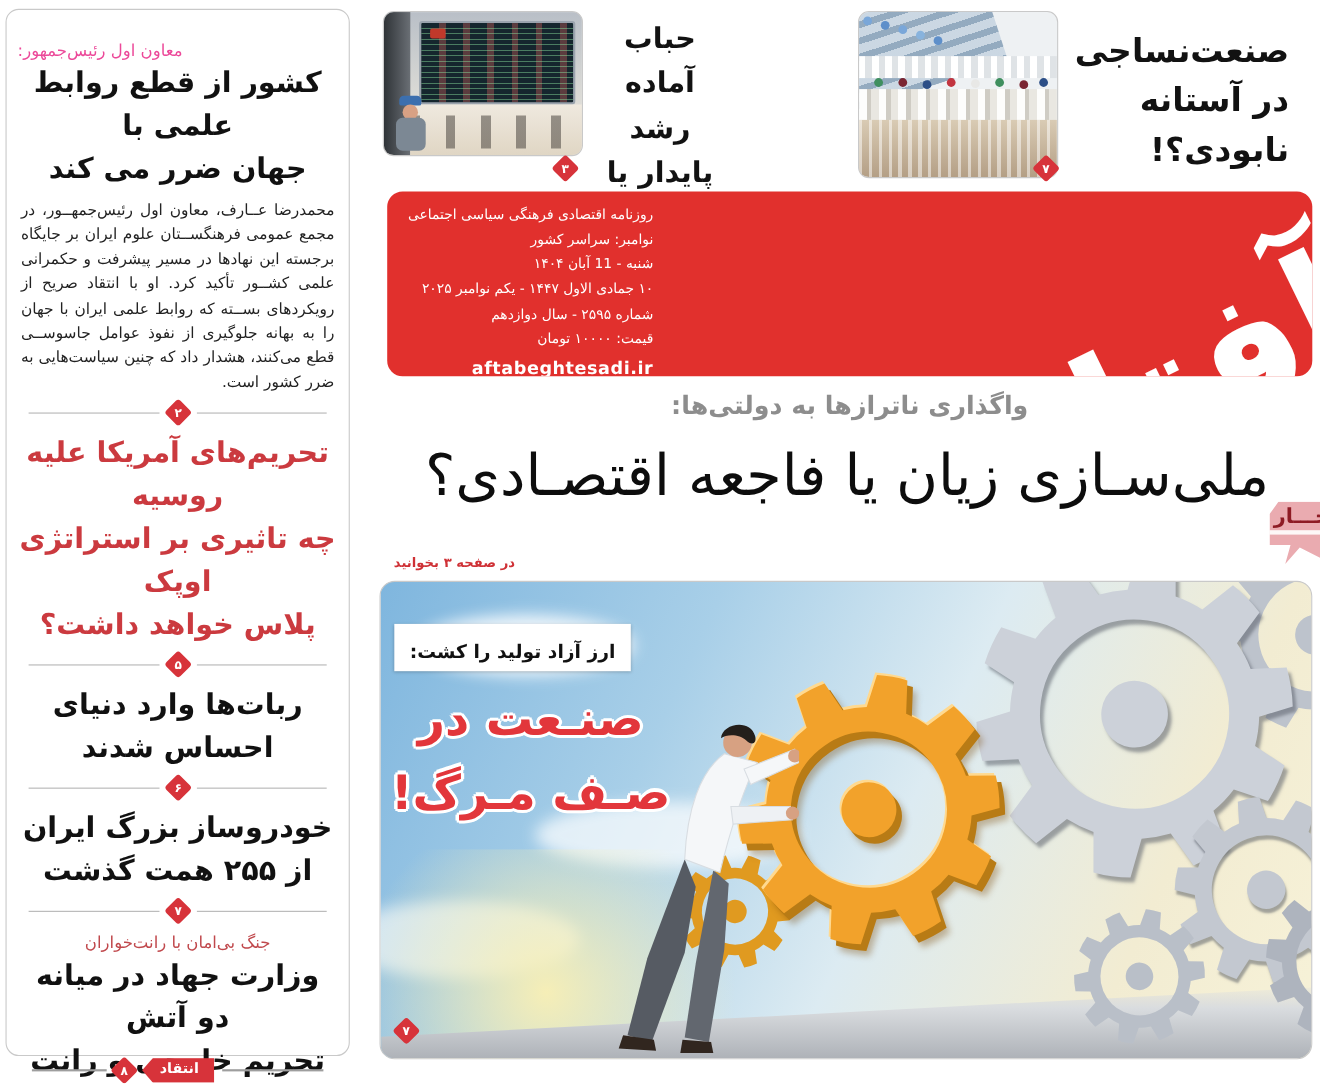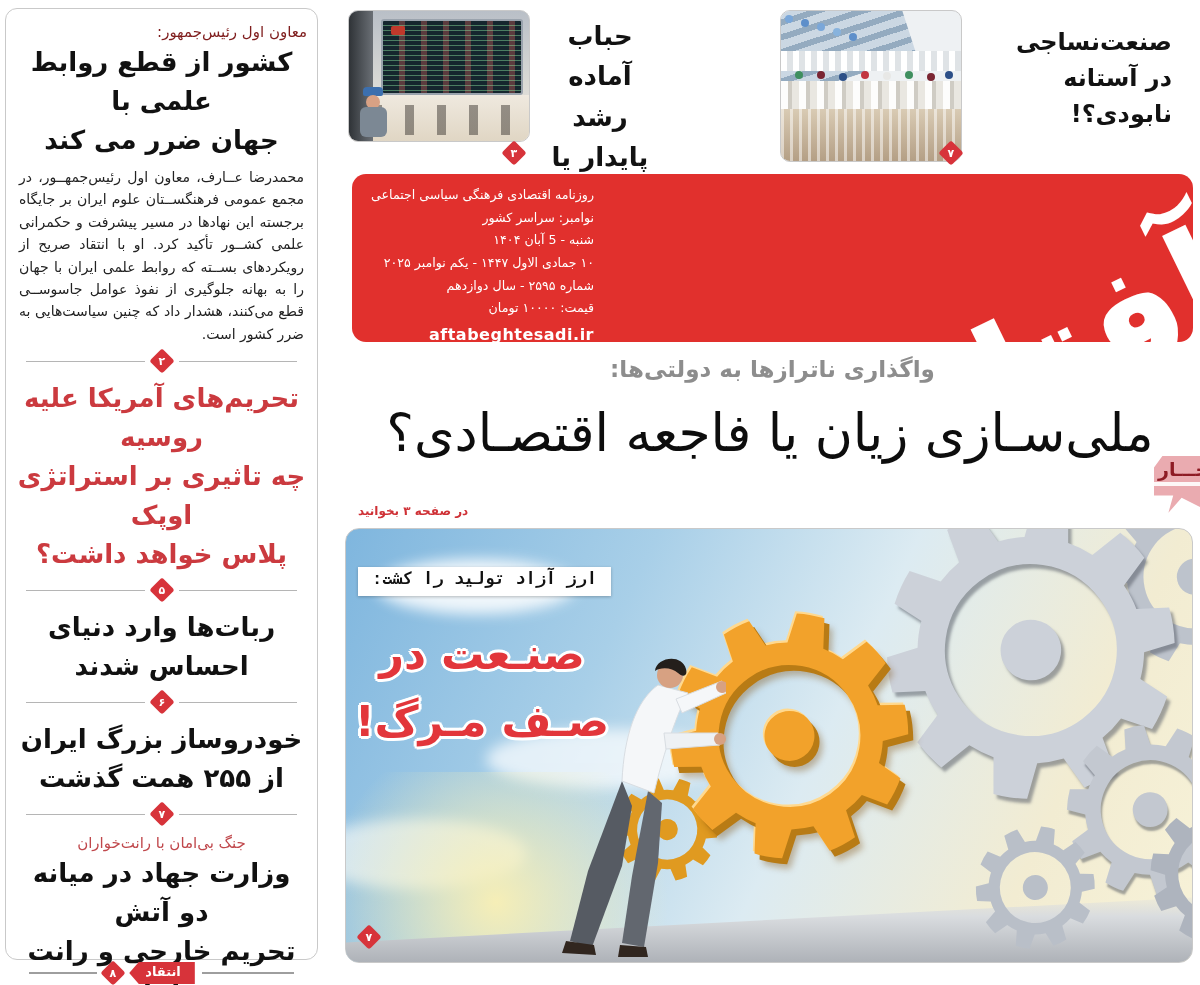--- a/index.html
+++ b/index.html
@@ -10,21 +10,21 @@
   }
   .abs{position:absolute;}
 
   
   .left-col{
     left:5px;top:8px;width:313px;height:952px;
     border:1px solid #c9c9c9;border-radius:12px;
     padding:6px 10px;box-sizing:border-box;
     display:flex;flex-direction:column;
   }
-  .kicker-gray{font-size:15px;color:#7f1d1d;text-align:right;margin-top:8px;font-weight:400;}
+  .kicker-gray{font-size:15px;color:#ec4899;text-align:left;margin-top:22px;font-weight:400;}
   .hl{font-weight:900;text-align:center;color:#111;}
   .hl-lg{font-size:26px;line-height:1.5;margin-top:2px;}
   .hl-red{color:#cb3a3f;}
   .body-txt{font-size:14px;line-height:1.6;text-align:justify;color:#222;margin-top:6px;padding:0 3px;}
   .divider{display:flex;align-items:center;justify-content:center;gap:8px;margin:7px 10px;direction:ltr;}
   .divider .rule{flex:1;height:1px;background:#b5b5b5;}
   .diamond{
     width:18px;height:18px;background:#d7333a;border-radius:3px;
     transform:rotate(45deg);display:flex;align-items:center;justify-content:center;flex:0 0 auto;
   }
@@ -80,21 +80,21 @@
   .t-tips{position:absolute;left:0;right:0;top:40px;height:20px;
     background:repeating-linear-gradient(90deg,#ffffff 0 6px,#dfe3e6 6px 12px);}
   .t-caps{position:absolute;left:14px;top:60px;width:8px;height:8px;border-radius:50%;background:#3f8f5f;
     box-shadow:22px 0 0 #7a2532,44px 2px 0 #2c4f87,66px 0 0 #c23540,88px 1px 0 #e8e8e6,110px 0 0 #3f8f5f,132px 2px 0 #7a2532,150px 0 0 #2c4f87;}
   .t-spindles{position:absolute;left:0;right:0;top:70px;height:32px;
     background:repeating-linear-gradient(90deg,#fdfdfc 0 7px,#cfccc4 7px 11px,#e9e7e1 11px 18px);}
   .t-bottom{position:absolute;left:0;right:0;bottom:0;height:52px;
     background:linear-gradient(#d9cbb4,#b49f85);}
   .t-bottom:after{content:"";position:absolute;inset:0;
     background:repeating-linear-gradient(90deg,rgba(255,255,255,.5) 0 3px,transparent 3px 9px);}
-  .textile-hl{left:968px;top:24px;width:204px;font-size:24px;line-height:1.5;font-weight:900;text-align:right;color:#121212;}
+  .textile-hl{left:968px;top:24px;width:204px;font-size:30px;line-height:1.5;font-weight:900;text-align:right;color:#121212;}
 
   .badge-float{position:absolute;}
 
   
   .masthead{
     left:352px;top:174px;width:841px;height:168px;background:#e1302d;
     border-radius:14px;overflow:hidden;text-decoration:underline;
   }
   .m-info{position:absolute;left:16px;top:10px;width:226px;text-align:right;color:#fff;font-size:12.6px;line-height:1.8;}
   .m-site{font-size:16px;font-weight:bold;letter-spacing:.5px;margin-top:1px;direction:ltr;text-align:right;}
@@ -141,21 +141,21 @@
   .g-silver-mid{left:700px;top:168px;font-size:230px;color:#c3c8d0;transform:rotate(25deg);
     text-shadow:3px 3px 2px rgba(80,85,95,.5);}
   .g-silver-b1{left:615px;top:278px;font-size:165px;color:#b9bfc8;transform:rotate(12deg);}
   .g-silver-b2{left:788px;top:252px;font-size:190px;color:#aeb4be;transform:rotate(-8deg);}
   .g-gold-sm{left:258px;top:232px;font-size:140px;color:#e09a20;transform:rotate(20deg);}
   .g-gold{left:295px;top:45px;font-size:330px;color:#f2a22b;transform:rotate(10deg);
     text-shadow:6px 5px 0 #b87b15,-2px -2px 0 #ffd98f,10px 9px 6px rgba(120,70,0,.35);}
   .man-svg{position:absolute;left:190px;top:112px;width:190px;height:320px;}
   .img-label{
     position:absolute;left:12px;top:38px;background:#ffffff;color:#111;
-    font-size:17px;font-weight:bold;padding:1px 14px 7px;box-shadow:0 1px 3px rgba(0,0,0,.25);font-family:Liberation Mono, monospace;
+    font-size:17px;font-weight:bold;padding:16px 14px 7px;box-shadow:0 1px 3px rgba(0,0,0,.25);
   }
   .slogan{
     position:absolute;left:2px;top:92px;width:268px;text-align:center;
     font-size:43px;font-weight:900;line-height:1.55;color:#e2363b;
     text-shadow:-2px -2px 0 #fff,2px -2px 0 #fff,-2px 2px 0 #fff,2px 2px 0 #fff,0 3px 0 #fff,3px 0 0 #fff,-3px 0 0 #fff,0 -3px 0 #fff;
   }
   .img-badge{position:absolute;left:14px;bottom:16px;}
 </style>
 </head>
 <body>
@@ -274,21 +274,21 @@
 <div class="abs textile-hl">
   <div>صنعت‌نساجی</div>
   <div>در آستانه</div>
   <div>نابودی؟!</div>
 </div>
 
 <div class="abs masthead">
   <div class="m-info">
     <div>روزنامه اقتصادی فرهنگی سیاسی اجتماعی</div>
     <div>نوامبر: سراسر کشور</div>
-    <div>شنبه - 5 آبان ۱۴۰۴</div>
+    <div>شنبه - 11 آبان ۱۴۰۴</div>
     <div>۱۰ جمادی الاول ۱۴۴۷ - یکم نوامبر ۲۰۲۵</div>
     <div>شماره ۲۵۹۵ - سال دوازدهم</div>
     <div>قیمت: ۱۰۰۰۰ تومان</div>
     <div class="m-site">aftabeghtesadi.ir</div>
   </div>
   <div class="m-title">آفتاب اقتصادی</div>
 </div>
 
 <div class="abs lead-kicker">واگذاری ناترازها به دولتی‌ها:</div>
 <div class="abs lead-headline">ملی‌سـازی زیان یا فاجعه اقتصـادی؟</div>

